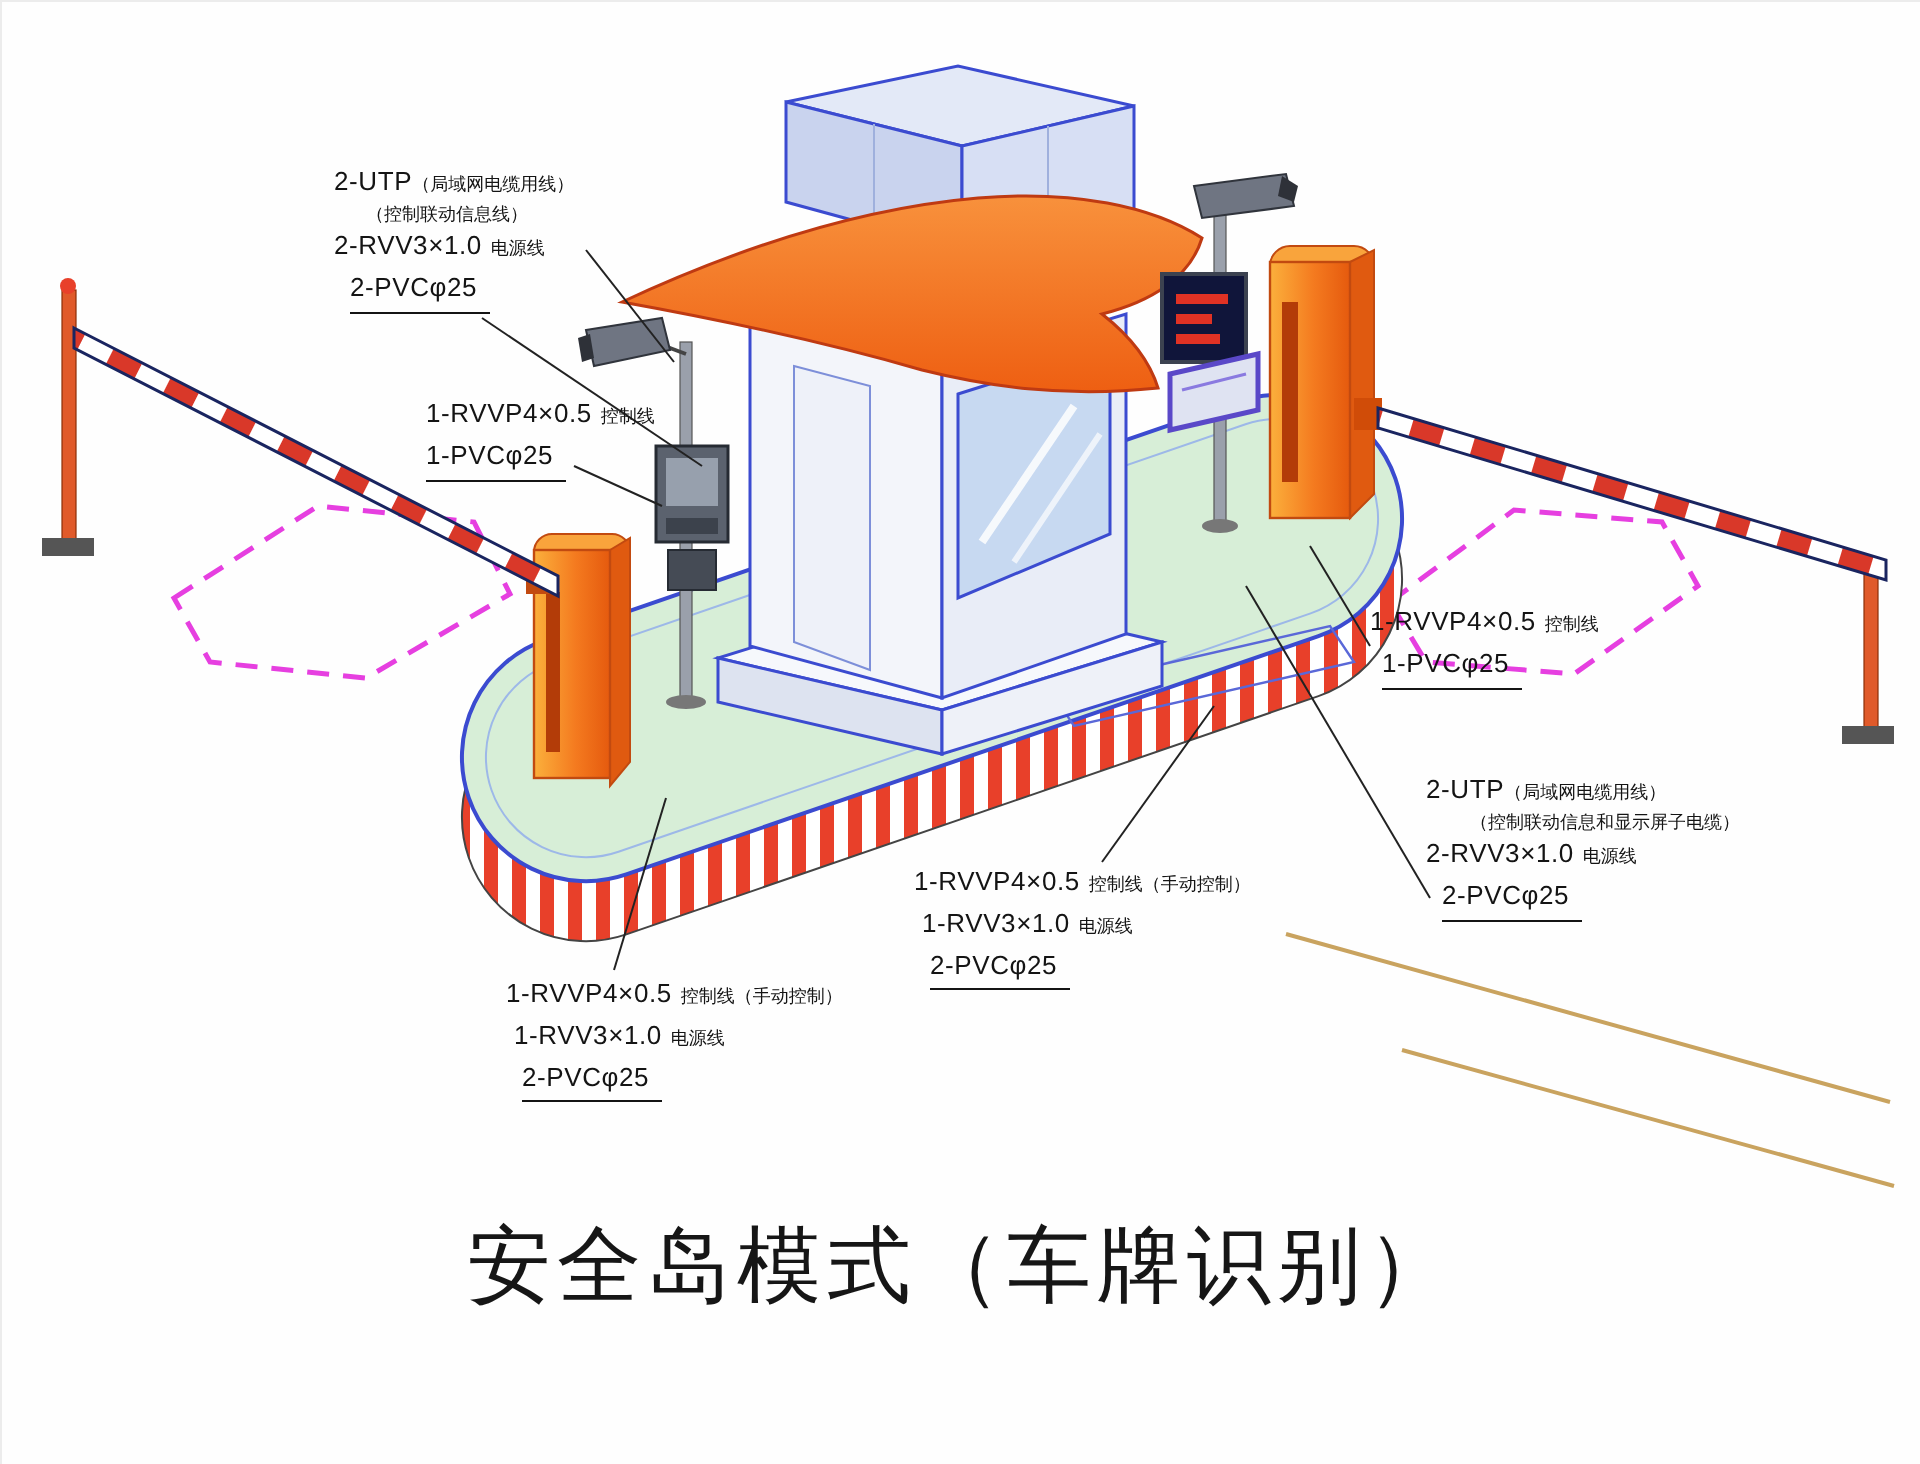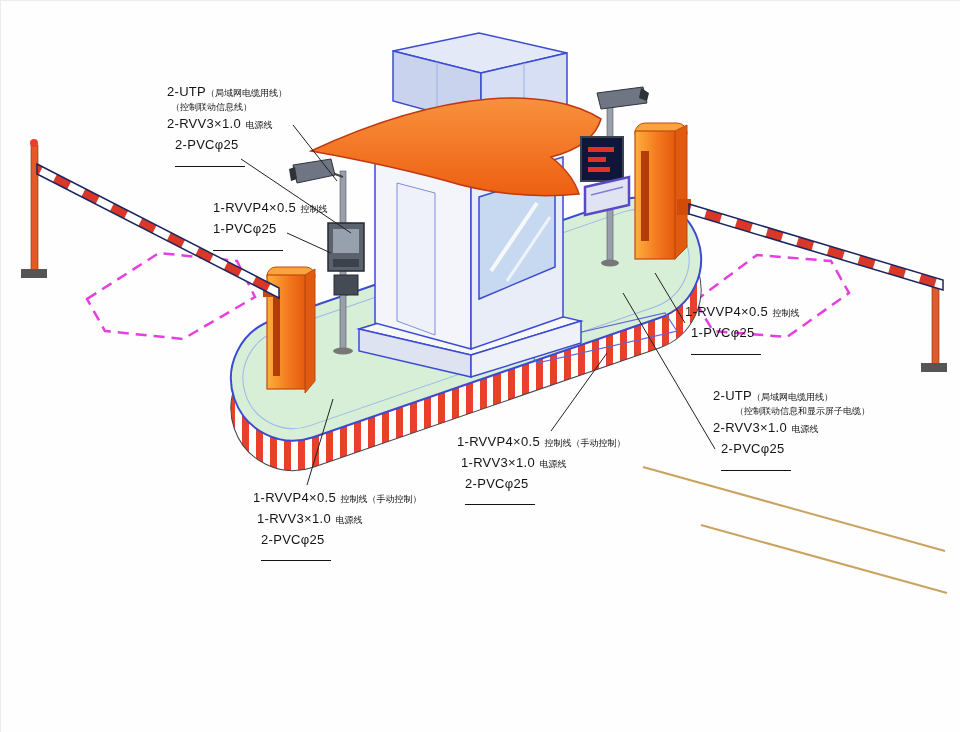--- a/index.html
+++ b/index.html
@@ -10,21 +10,21 @@
   }
   .stage svg{position:absolute;left:0;top:0;}
   .label-block{
     position:absolute;color:#141414;line-height:1.3;white-space:nowrap;
   }
   .label-block .ln{display:block;}
   .label-block .m{font-size:13px;letter-spacing:.3px;}
   .label-block .n{font-size:9px;}
   .label-block .ln.ul{
     display:inline-block;border-bottom:1.6px solid #141414;
-    padding:0 6px 11px 0;
+    padding:0 6px 1px 0;
   }
   .diagram-title{
     position:absolute;left:0;right:0;top:604px;text-align:center;
     font-size:42px;letter-spacing:3px;color:#161616;font-weight:500;
   }
 </style>
 </head>
 <body>
 
 <div class="stage">
@@ -177,21 +177,21 @@
       <line x1="286" y1="232" x2="330" y2="252"></line>
       <line x1="306" y1="484" x2="332" y2="398"></line>
       <line x1="550" y1="430" x2="606" y2="352"></line>
       <line x1="684" y1="322" x2="654" y2="272"></line>
       <line x1="714" y1="448" x2="622" y2="292"></line>
     </g>
   </svg>
 
   <div class="label-block" style="left:166px;top:80px;">
     <span class="ln"><span class="m">2-UTP</span><span class="n">（局域网电缆用线）</span></span>
-    <span class="ln n" style="margin-left:4px;">（控制联动信息线）</span>
+    <span class="ln n" style="margin-left:16px;">（控制联动信息线）</span>
     <span class="ln"><span class="m">2-RVV3×1.0</span> <span class="n">电源线</span></span>
     <span class="ln ul" style="margin-left:8px;"><span class="m">2-PVCφ25</span></span>
   </div>
 
   <div class="label-block" style="left:212px;top:196px;">
     <span class="ln"><span class="m">1-RVVP4×0.5</span> <span class="n">控制线</span></span>
     <span class="ln ul"><span class="m">1-PVCφ25</span></span>
   </div>
 
   <div class="label-block" style="left:252px;top:486px;">
@@ -211,14 +211,15 @@
     <span class="ln ul" style="margin-left:6px;"><span class="m">1-PVCφ25</span></span>
   </div>
 
   <div class="label-block" style="left:712px;top:384px;">
     <span class="ln"><span class="m">2-UTP</span><span class="n">（局域网电缆用线）</span></span>
     <span class="ln n" style="margin-left:22px;">（控制联动信息和显示屏子电缆）</span>
     <span class="ln"><span class="m">2-RVV3×1.0</span> <span class="n">电源线</span></span>
     <span class="ln ul" style="margin-left:8px;"><span class="m">2-PVCφ25</span></span>
   </div>
 
+  <div class="diagram-title">安全岛模式（车牌识别）</div>
 
 </div>
 
 </body></html>

